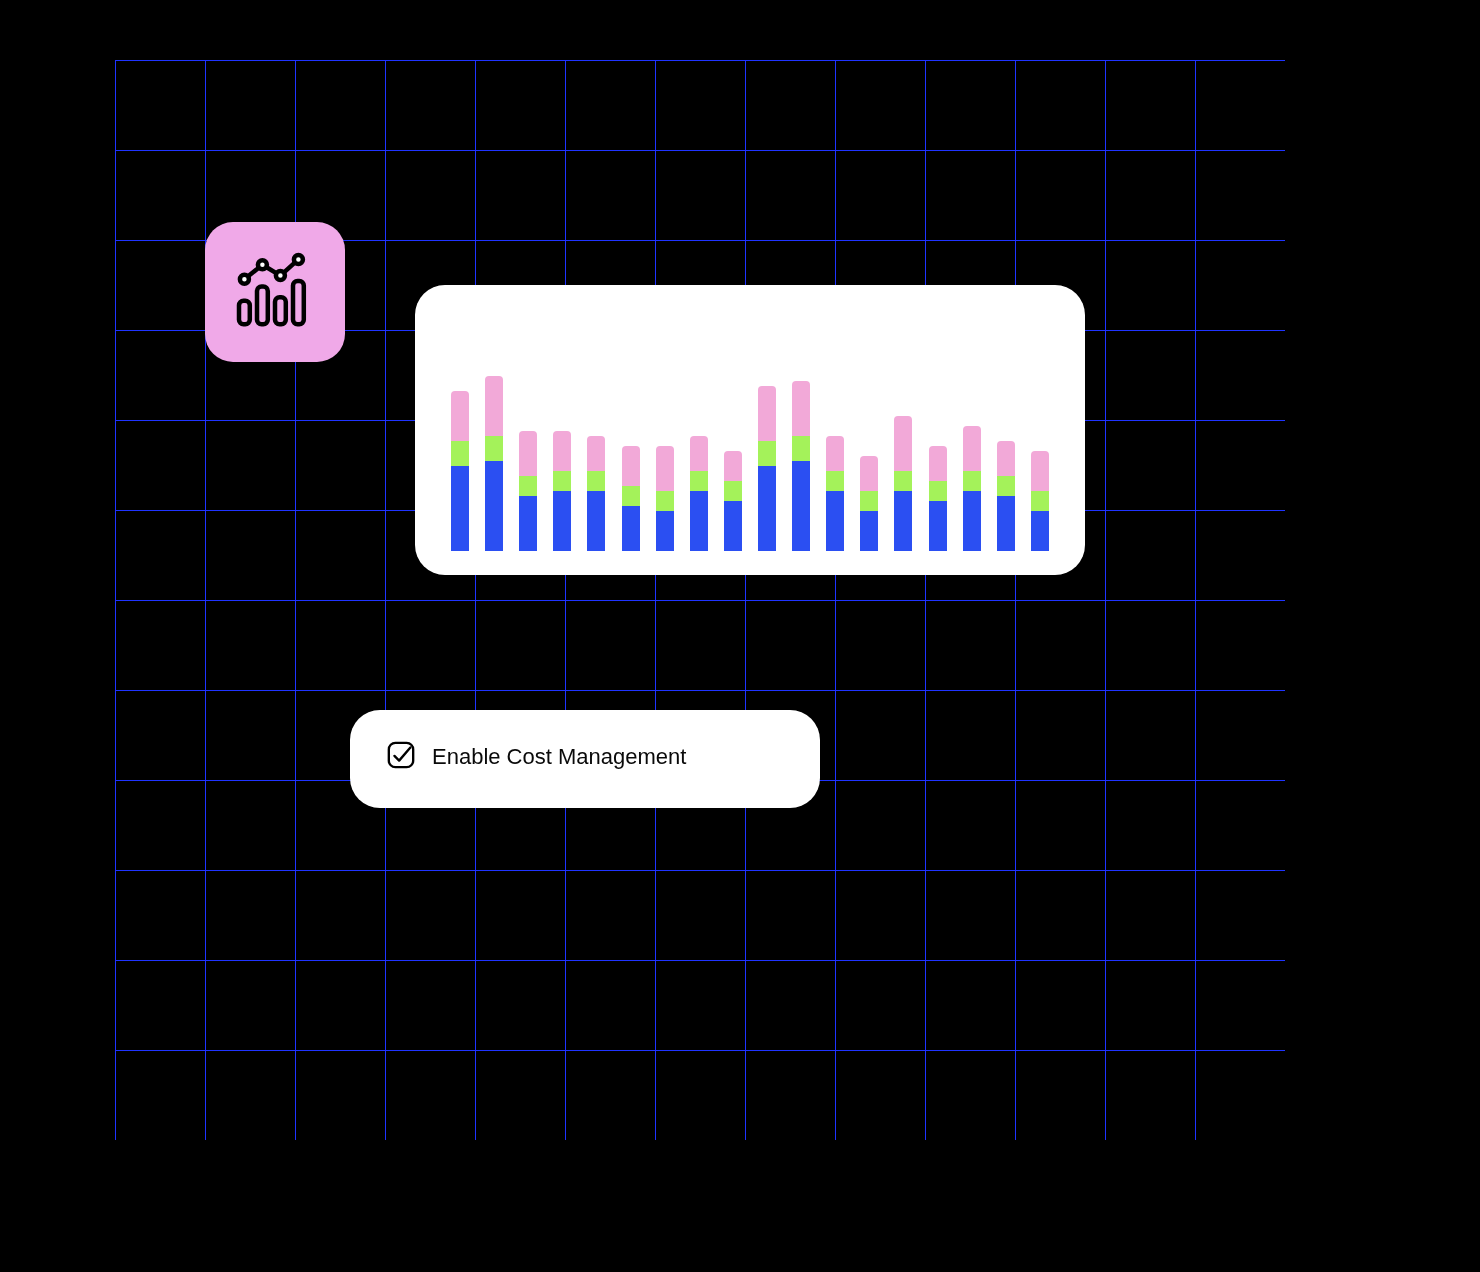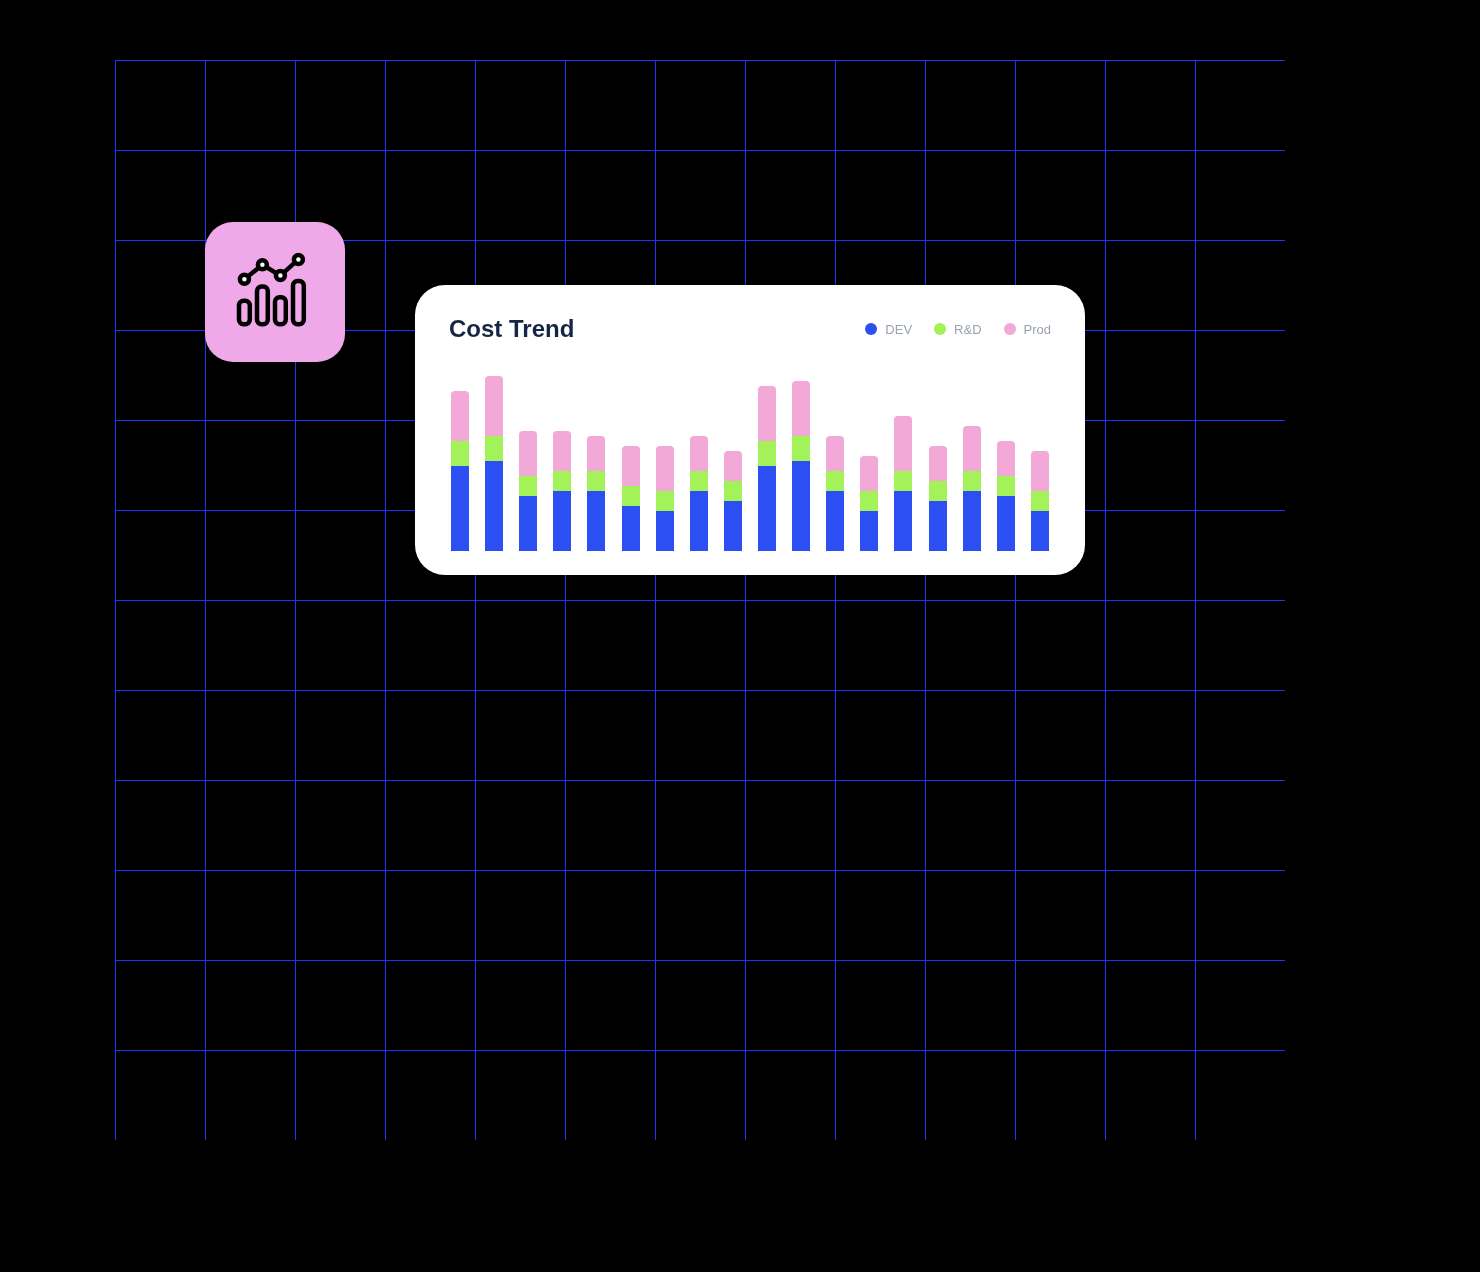--- a/index.html
+++ b/index.html
@@ -126,37 +126,20 @@
       <polyline points="16,38 36,22 56,34 76,16"></polyline>
       <circle cx="16" cy="38" r="5" fill="#fff"></circle>
       <circle cx="36" cy="22" r="5" fill="#fff"></circle>
       <circle cx="56" cy="34" r="5" fill="#fff"></circle>
       <circle cx="76" cy="16" r="5" fill="#fff"></circle>
     </svg>
   </span>
 </div>
 
 <div class="card-trend">
-  <div class="card-trend-header">
-    <div class="card-trend-title">Cost Trend</div>
-    <div class="legend">
-      <div class="legend-item">
-        <span class="legend-dot" style="background:#2b4ff2"></span>
-        <span class="legend-label">DEV</span>
-      </div>
-      <div class="legend-item">
-        <span class="legend-dot" style="background:#a4f25a"></span>
-        <span class="legend-label">R&amp;D</span>
-      </div>
-      <div class="legend-item">
-        <span class="legend-dot" style="background:#f2a9d8"></span>
-        <span class="legend-label">Prod</span>
-      </div>
-    </div>
-  </div>
   <div class="chart" id="chart">
       <div class="bar">
         <div class="seg" style="height: 85px; background: rgb(43, 79, 242);"></div>
         <div class="seg" style="height: 25px; background: rgb(164, 242, 90);"></div>
         <div class="seg" style="height: 50px; background: rgb(242, 169, 216);"></div>
       </div>
       <div class="bar">
         <div class="seg" style="height: 90px; background: rgb(43, 79, 242);"></div>
         <div class="seg" style="height: 25px; background: rgb(164, 242, 90);"></div>
         <div class="seg" style="height: 60px; background: rgb(242, 169, 216);"></div>
@@ -238,13 +221,22 @@
       </div>
       <div class="bar">
         <div class="seg" style="height: 40px; background: rgb(43, 79, 242);"></div>
         <div class="seg" style="height: 20px; background: rgb(164, 242, 90);"></div>
         <div class="seg" style="height: 40px; background: rgb(242, 169, 216);"></div>
       </div>
     </div>
 </div>
 
 <div class="card-mgmt">
+  <div class="card-mgmt-body">
+    <span>
+      <svg class="checkbox-svg" viewBox="0 0 32 32" fill="none" stroke="#000" stroke-width="2.5" stroke-linecap="round" stroke-linejoin="round">
+        <rect x="3" y="3" width="26" height="26" rx="7"></rect>
+        <path d="M9 17 L14 22 L26 8"></path>
+      </svg>
+    </span>
+    <span class="enable-label">Enable Cost Management</span>
+  </div>
 </div>
 
 </body></html>

